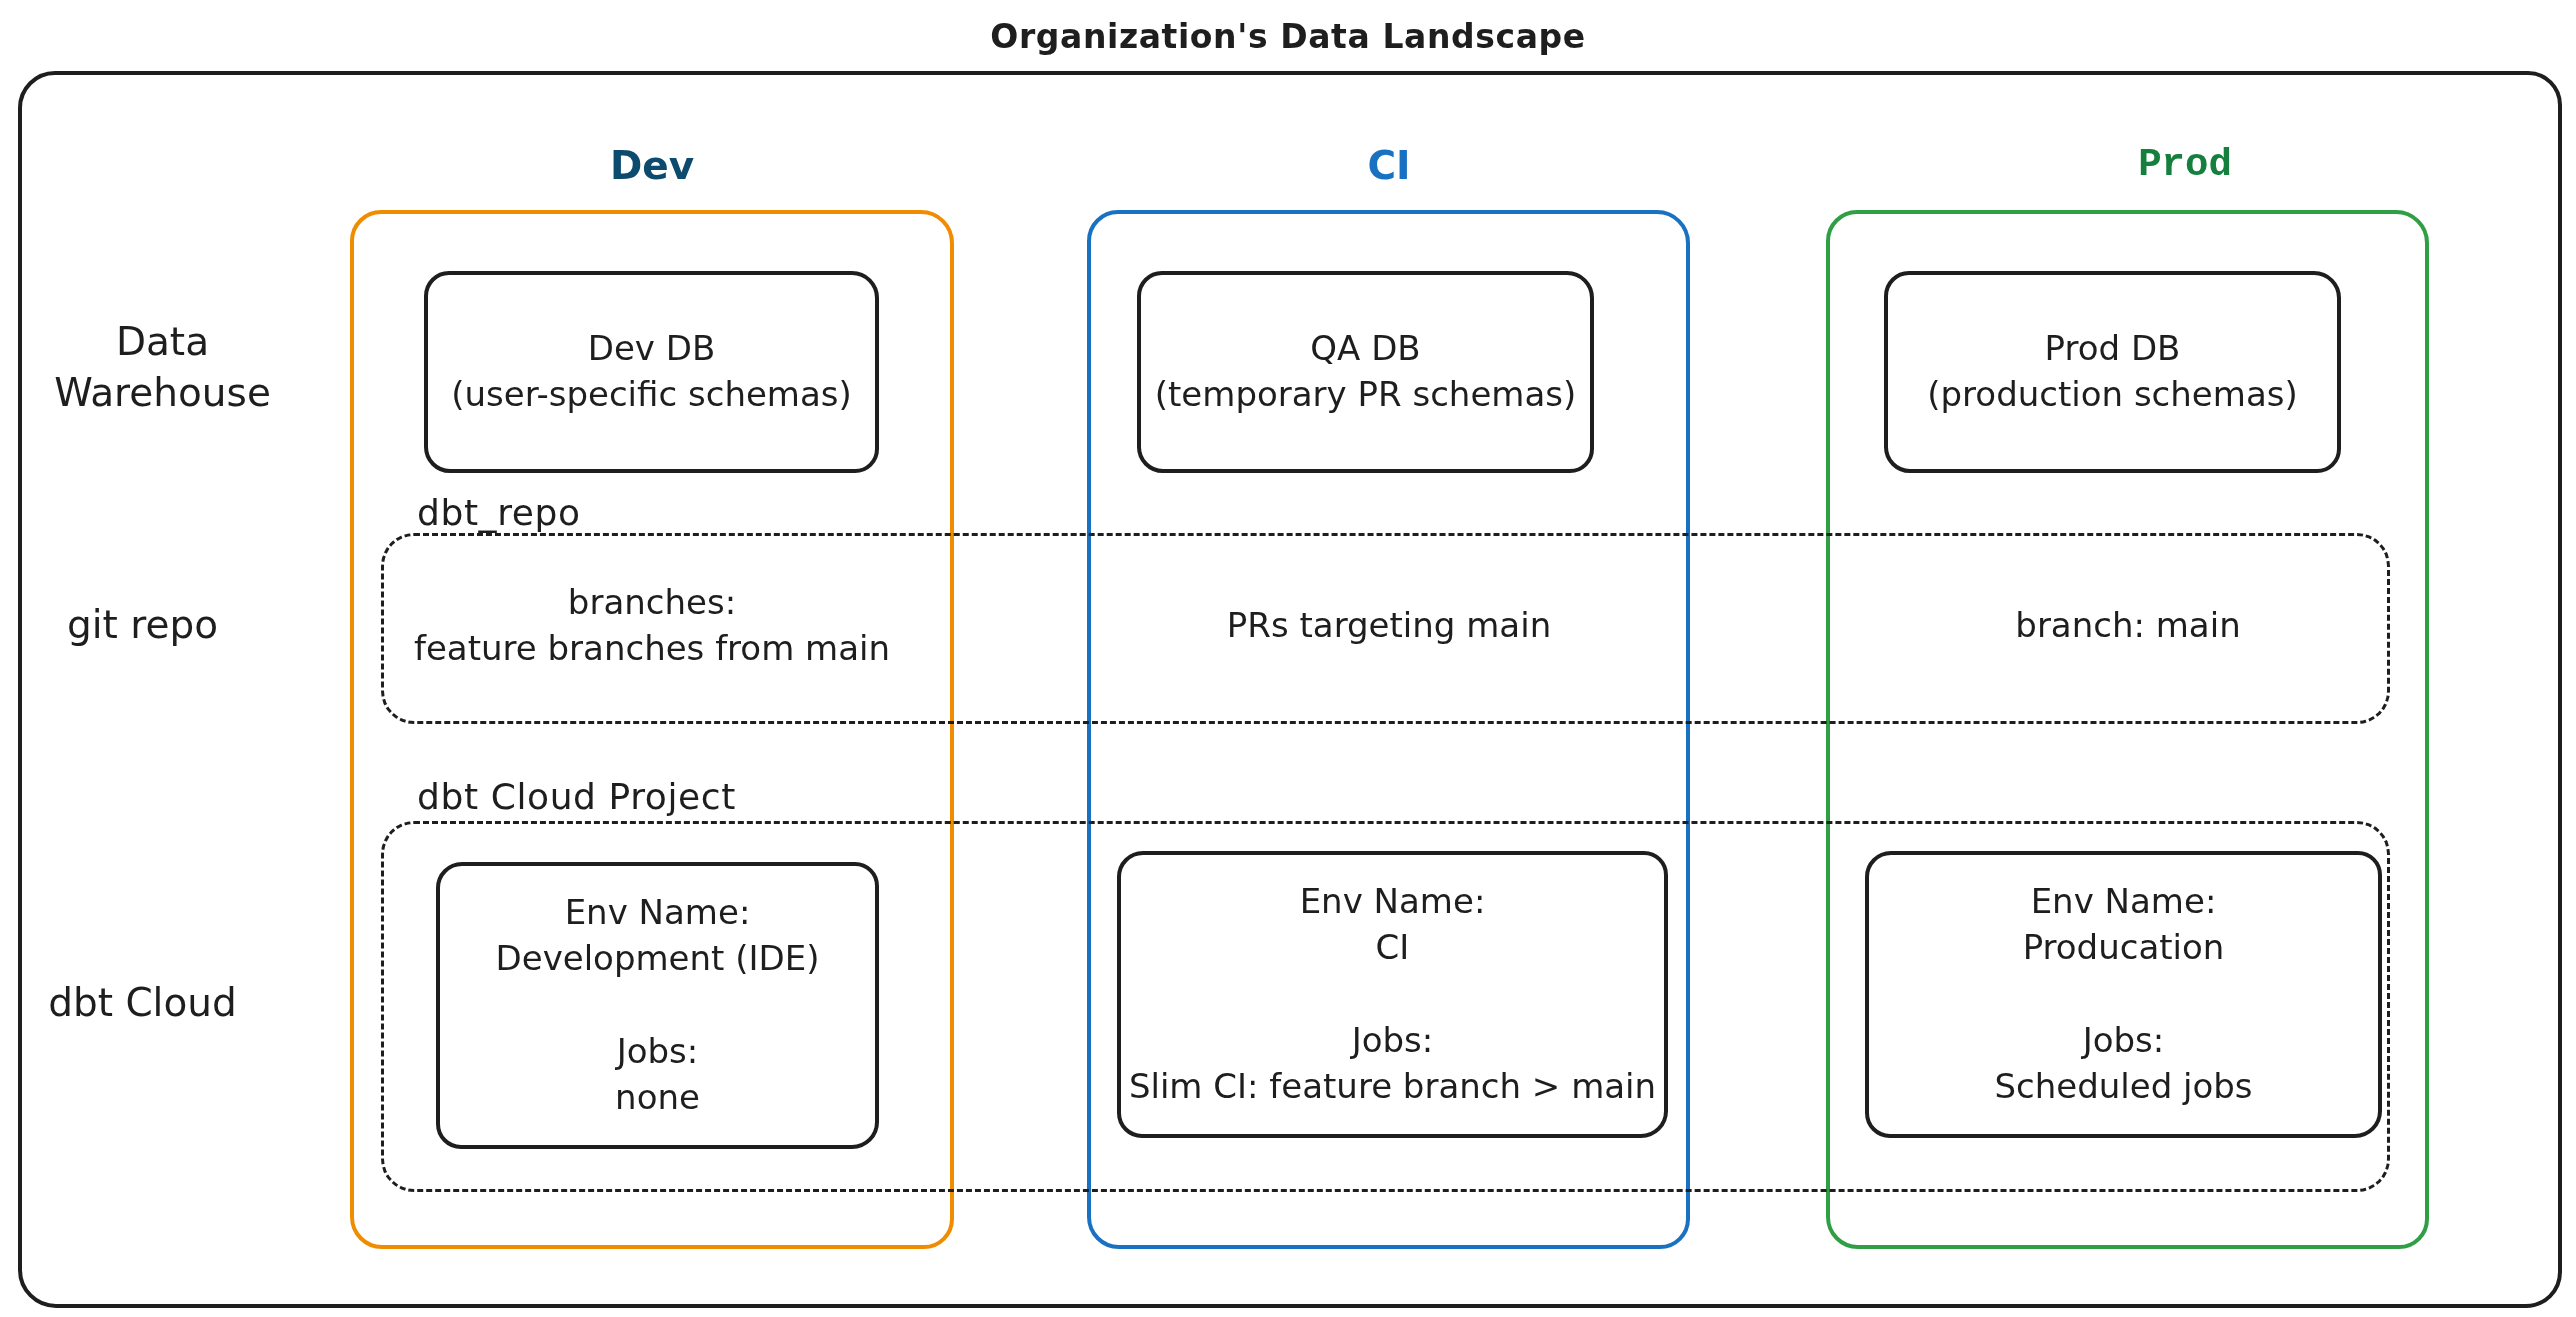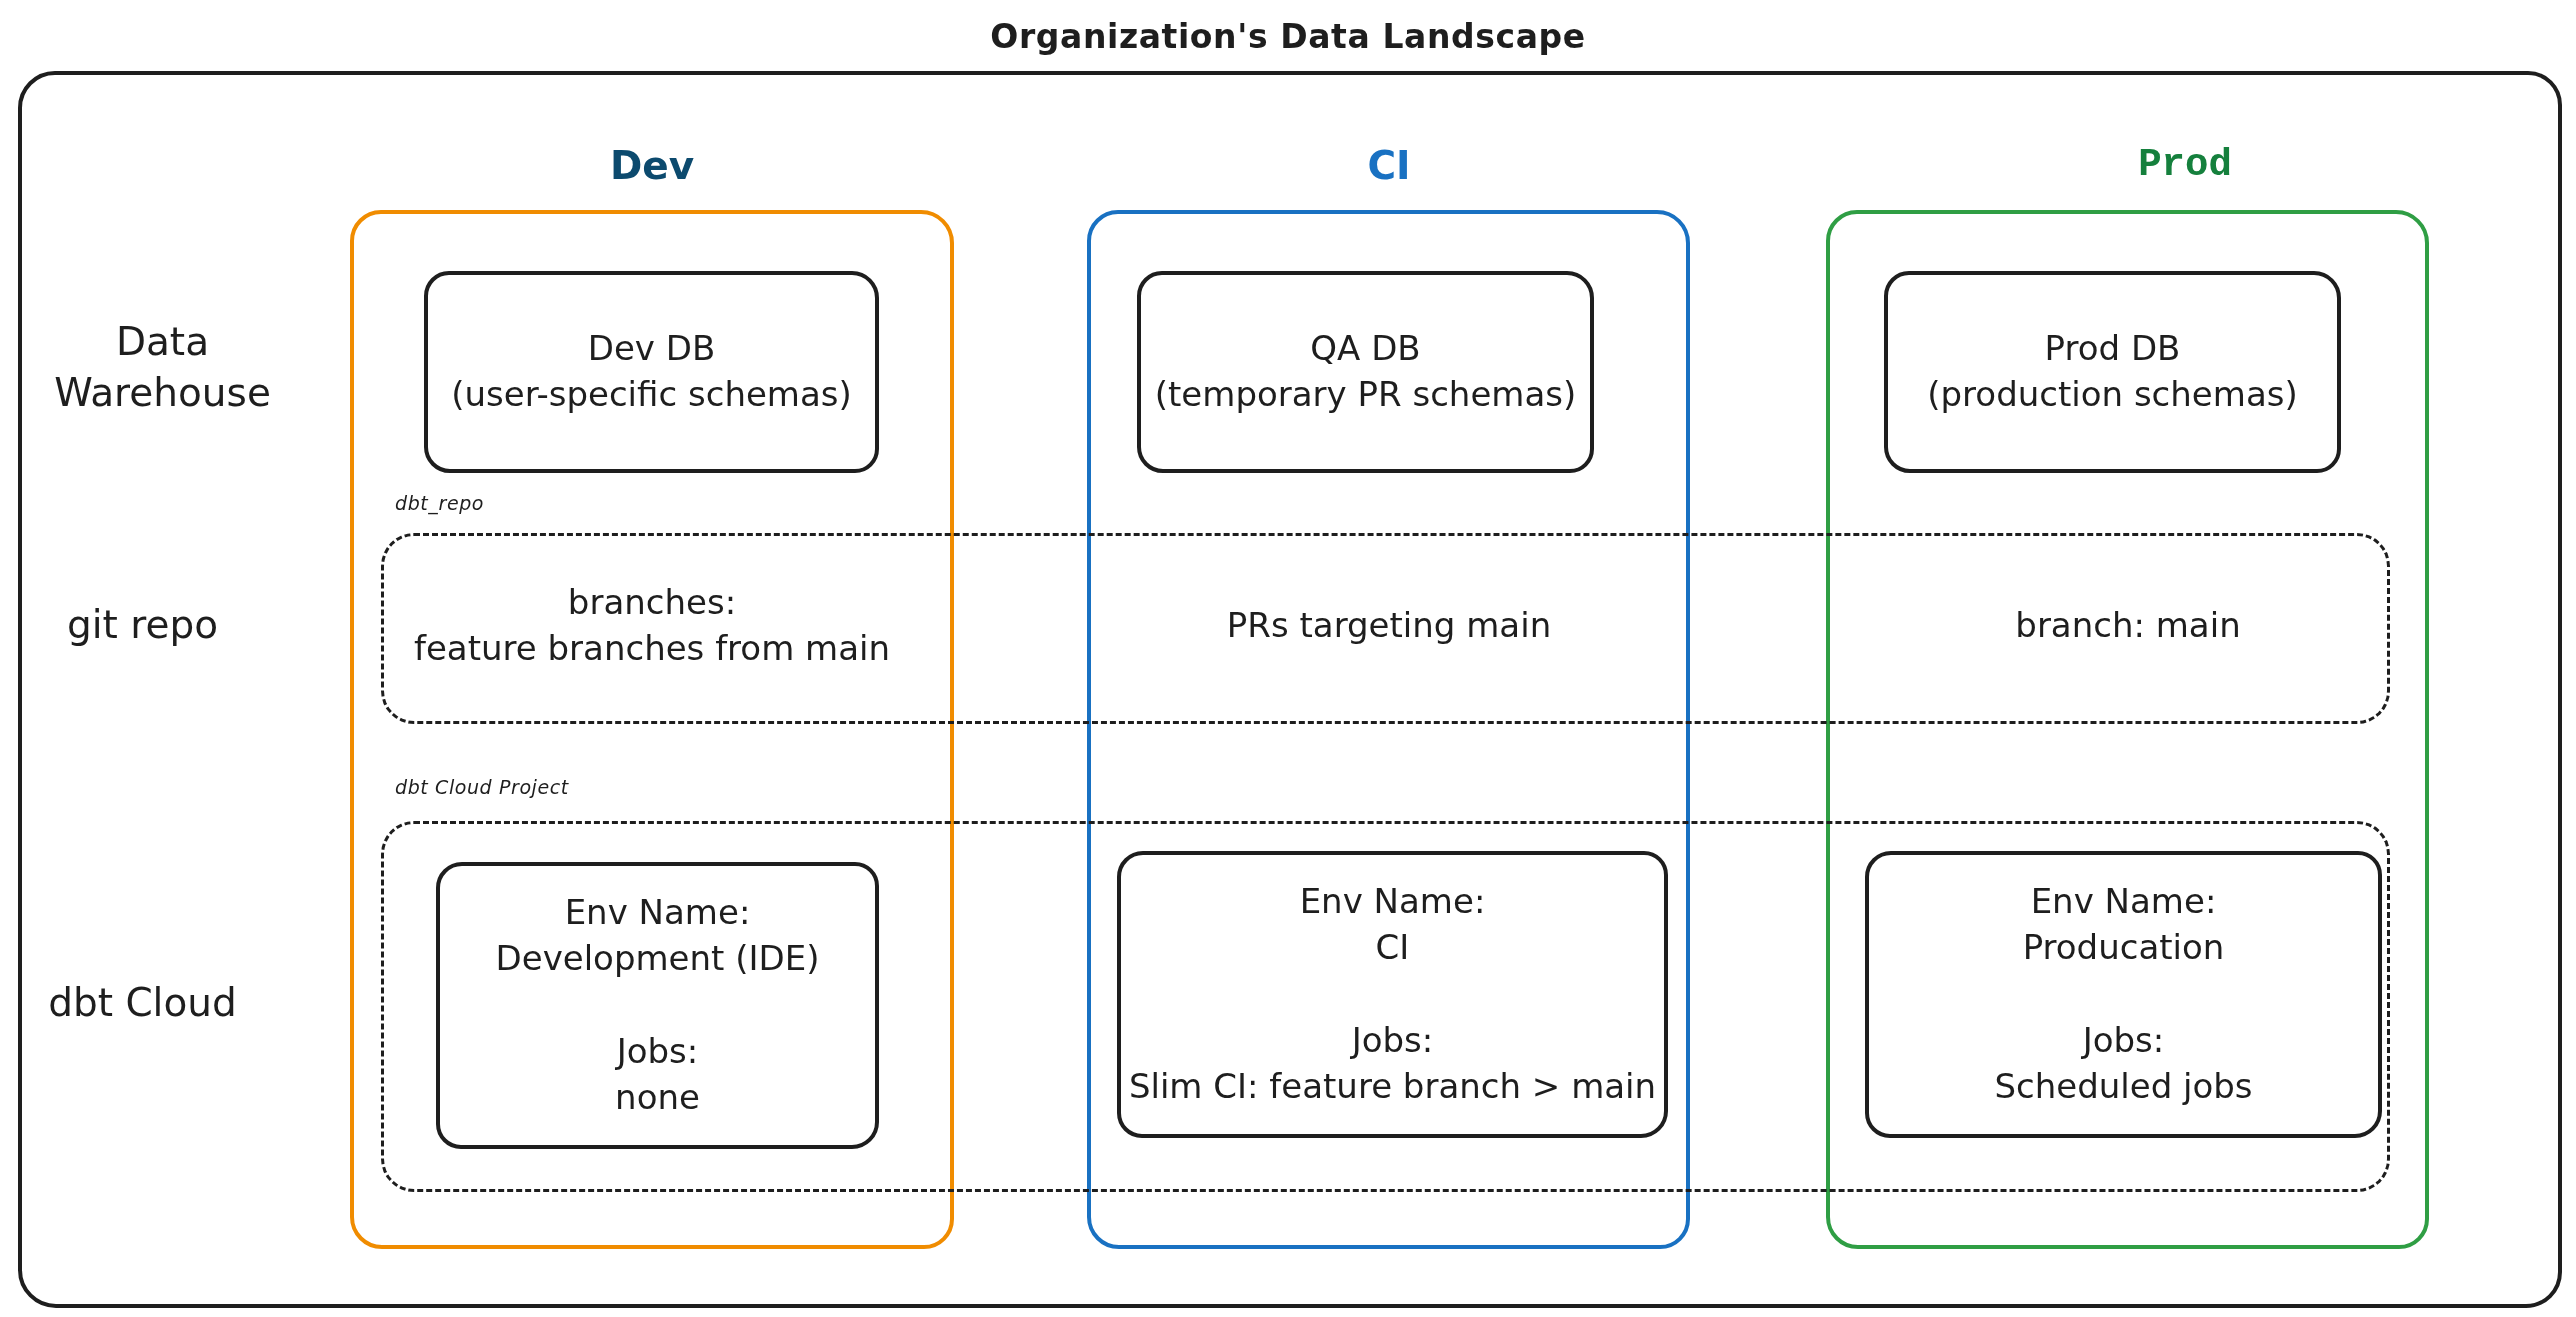--- a/index.html
+++ b/index.html
@@ -44,21 +44,21 @@
   .db-dev{left:424px;width:447px;}
   .db-ci{left:1137px;width:449px;}
   .db-prod{left:1884px;width:449px;}
   .dash-box{
     position:absolute;left:381px;width:2003px;border:3px dashed #1e1e1e;
     border-radius:33px;background:transparent;
   }
   .dash-git{top:533px;height:185px;}
   .dash-dbt{top:821px;height:365px;}
   .dash-label{
-    position:absolute;left:395px;font-size:19px;letter-spacing:0.6px;font-style:italic;
+    position:absolute;left:417px;font-size:36px;letter-spacing:0.6px;
   }
   .dash-label-git{top:492px;}
   .dash-label-dbt{top:776px;}
   .git-text{
     position:absolute;top:533px;height:185px;display:flex;flex-direction:column;
     justify-content:center;align-items:center;font-size:34px;line-height:1.35;text-align:center;
   }
   .git-dev{left:350px;width:604px;}
   .git-ci{left:1087px;width:604px;}
   .git-prod{left:1826px;width:604px;}

